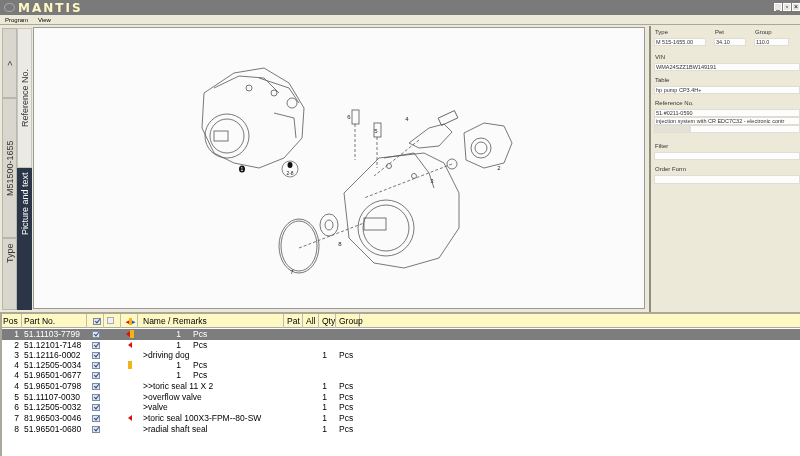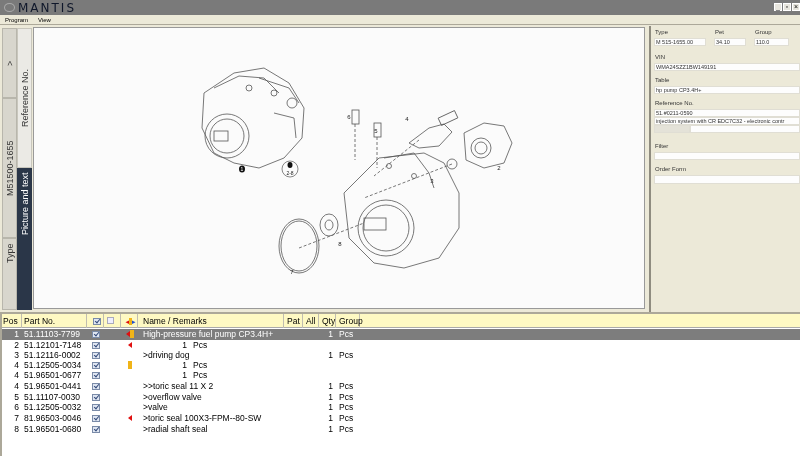--- a/index.html
+++ b/index.html
@@ -1,20 +1,20 @@
 <!DOCTYPE html>
 <html><head>
 <meta charset="utf-8">
 <style>
   * { box-sizing: border-box; margin: 0; padding: 0; }
   html, body { width: 800px; height: 456px; overflow: hidden; background: #ebe8d8; font-family: "Liberation Sans", sans-serif; }
   .titlebar { position: absolute; left: 0; top: 0; width: 800px; height: 15px; background: #7a7a7a; }
   .logo { position: absolute; left: 4px; top: 1px; height: 13px; display: flex; align-items: center; }
   .logo-circle { width: 11px; height: 9px; border: 1px solid #aaa; border-radius: 50%; margin-right: 3px; }
-  .logo-text { color: #0f172a; font-weight: normal; font-size: 12px; letter-spacing: 2px; font-family: "DejaVu Sans", sans-serif; }
+  .logo-text { color: #fef9c3; font-weight: bold; font-size: 12px; letter-spacing: 2px; font-family: "DejaVu Sans", sans-serif; }
   .win-btns { position: absolute; right: 0; top: 3px; display: flex; gap: 1px; }
   .win-btn { width: 8px; height: 8px; background: #e8e6de; border: 1px solid #fff; font-size: 7px; line-height: 6px; text-align: center; color: #000; }
   .menubar { position: absolute; left: 0; top: 15px; width: 800px; height: 10px; background: #ece9d8; display: flex; align-items: center; font-size: 6px; border-bottom: 1px solid #aca899; }
   .menu-item { padding: 0 5px; color: #000; }
   .main-area { position: absolute; left: 0; top: 26px; width: 800px; height: 286px; background: #ece9d8; }
   .side-tabs { position: absolute; left: 2px; top: 2px; width: 30px; height: 282px; }
   .vtab { position: absolute; writing-mode: vertical-rl; transform: rotate(180deg); font-size: 9px; display: flex; align-items: center; justify-content: center; }
   .vtab-a { left: 0; width: 15px; background: #d8d6cd; border: 1px solid #b8b6ac; color: #333; }
   .vtab-b { left: 15px; width: 15px; }
   .picture-pane { position: absolute; left: 33px; top: 1px; width: 612px; height: 282px; background: #fbfbfb; border: 1px solid #999; }
@@ -29,21 +29,21 @@
   .row.selected { background: #7d7d7d; color: #fff; height: 11px; }
   .cell { white-space: nowrap; overflow: hidden; height: 10px; }
   .c-pos { width: 22px; text-align: right; padding-right: 3px; }
   .c-part { width: 65px; padding-left: 2px; }
   .c-chk { width: 17px; text-align: center; }
   .c-chk2 { width: 17px; }
   .c-icon { width: 17px; text-align: center; }
   .c-name { width: 146px; padding-left: 5px; }
   .c-pat { width: 19px; }
   .c-all { width: 16px; }
-  .c-qty { width: 17px; text-align: right; padding-right: 3px; }
+  .c-qty { width: 17px; text-align: right; padding-right: 9px; }
   .c-unit { width: 24px; padding-left: 3px; }
   .chkicon { display: inline-block; width: 8px; height: 7px; border: 1px solid #7a8ba8; background: #dfe6f2; position: relative; top: 1px; }
   .chkicon::after { content: ""; position: absolute; left: 2px; top: -1px; width: 2px; height: 4px; border: solid #334a7a; border-width: 0 1px 1px 0; transform: rotate(40deg); }
   .red-arrow { display: inline-block; width: 0; height: 0; border-top: 3px solid transparent; border-bottom: 3px solid transparent; border-right: 4px solid #e01010; position: relative; top: 0; }
   .info-icon { display: inline-block; width: 4px; height: 8px; background: #f0b418; position: relative; top: 1px; }
   .info-icon::before { content: ""; position: absolute; left: 0; top: -3px; width: 4px; height: 2px; background: #f0b418; }
   .leftedge { position: absolute; left: 0; top: 314px; width: 2px; height: 142px; background: #aca899; }
   svg text { font-family: "Liberation Sans", sans-serif; }
 </style>
 </head>
@@ -195,21 +195,20 @@
     <div class="th c-qty" style="text-align:left;">Qty</div>
     <div class="th c-unit">Group</div>
   </div>
 
   <div class="row selected" style="top:15px;">
     <div class="cell c-pos">1</div>
     <div class="cell c-part">51.11103-7799</div>
     <div class="cell c-chk"><span class="chkicon"></span></div>
     <div class="cell c-chk2"></div>
     <div class="cell c-icon"><span class="red-arrow"></span><span class="info-icon"></span></div>
-    <div class="cell c-name">High-pressure fuel pump CP3.4H+</div>
     <div class="cell c-pat"></div>
     <div class="cell c-all"></div>
     <div class="cell c-qty">1</div>
     <div class="cell c-unit">Pcs</div>
   </div>
 
   <div class="row" style="top:26px;">
     <div class="cell c-pos">2</div>
     <div class="cell c-part">51.12101-7148</div>
     <div class="cell c-chk"><span class="chkicon"></span></div>
@@ -253,21 +252,21 @@
     <div class="cell c-chk2"></div>
     <div class="cell c-icon"></div>
     <div class="cell c-pat"></div>
     <div class="cell c-all"></div>
     <div class="cell c-qty">1</div>
     <div class="cell c-unit">Pcs</div>
   </div>
 
   <div class="row" style="top:67px;">
     <div class="cell c-pos">4</div>
-    <div class="cell c-part">51.96501-0441</div>
+    <div class="cell c-part">51.96501-0798</div>
     <div class="cell c-chk"><span class="chkicon"></span></div>
     <div class="cell c-chk2"></div>
     <div class="cell c-icon"></div>
     <div class="cell c-name">&gt;&gt;toric seal 11 X 2</div>
     <div class="cell c-pat"></div>
     <div class="cell c-all"></div>
     <div class="cell c-qty">1</div>
     <div class="cell c-unit">Pcs</div>
   </div>
 

